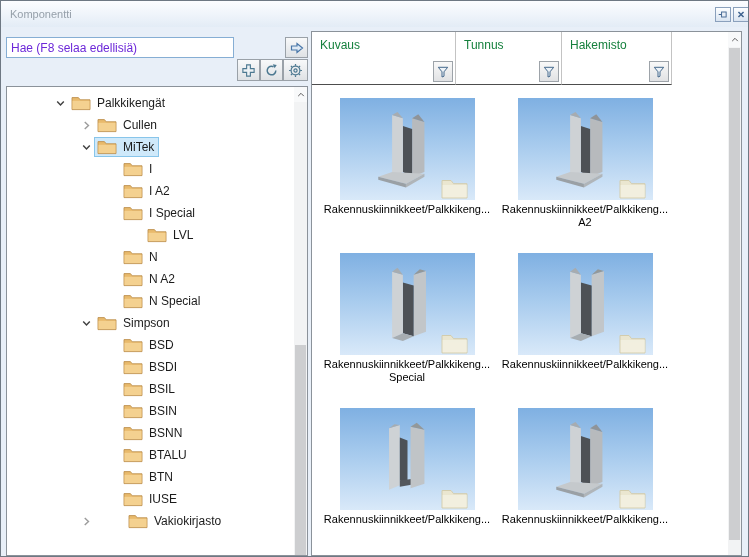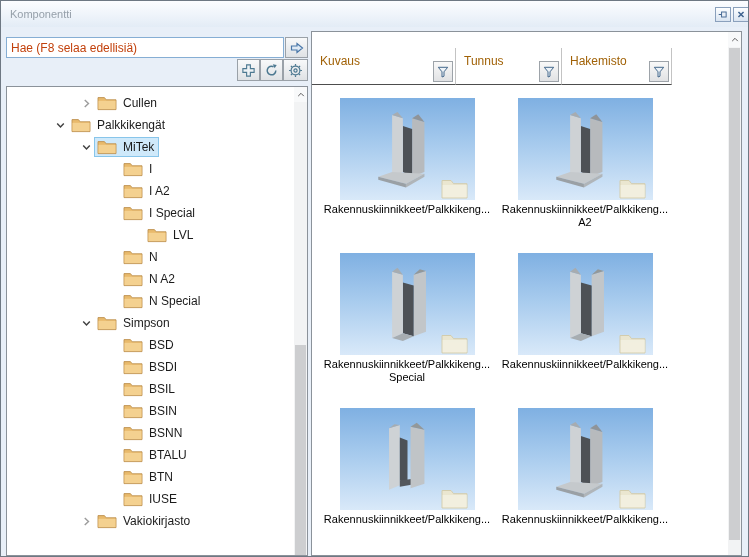--- a/index.html
+++ b/index.html
@@ -7,22 +7,22 @@
           border:1px solid #6e7883;background:#e8eff8;overflow:hidden;}
   
   #titlebar{position:absolute;left:0;top:0;width:100%;height:26px;
             background:linear-gradient(180deg,#fcfdff 0%,#e3ecf6 100%);}
   #title-text{position:absolute;left:9px;top:0;line-height:26px;font-size:11px;color:#96a0aa;}
   .cap-btn{position:absolute;top:6px;width:16px;height:15px;box-sizing:border-box;
            border:1px solid #8aa0bc;background:linear-gradient(180deg,#fdfeff,#d9e4f1);
            display:flex;align-items:center;justify-content:center;padding:0;}
   .cap-btn svg{width:10px;height:9px;}
   
-  #search-input{position:absolute;left:5px;top:36px;width:278px;height:21px;box-sizing:border-box;
-                border:1px solid #86aed4;background:#fff;font-size:12px;color:#c2410c;
+  #search-input{position:absolute;left:5px;top:36px;width:228px;height:21px;box-sizing:border-box;
+                border:1px solid #86aed4;background:#fff;font-size:12px;color:#6d28d9;
                 padding:0 4px;font-family:"Liberation Sans",sans-serif;}
   .tool-btn{position:absolute;box-sizing:border-box;border:1px solid #9aa1a8;
             background:linear-gradient(180deg,#f8f9fa,#dfe2e5);
             display:flex;align-items:center;justify-content:center;padding:0;}
   #go-btn{left:284px;top:36px;width:23px;height:21px;}
   #add-btn{left:236px;top:58px;width:23px;height:22px;}
   #refresh-btn{left:259px;top:58px;width:23px;height:22px;}
   #settings-btn{left:282px;top:58px;width:25px;height:22px;}
   .tool-btn svg{width:15px;height:15px;}
   #go-btn svg{width:14px;height:12px;}
@@ -39,22 +39,22 @@
   .ficon svg{width:20px;height:16px;}
   
   .vscroll{position:absolute;top:0;right:0;width:13px;height:100%;background:#f2f3f4;}
   .sb-up{position:absolute;top:0;left:0;width:13px;height:15px;background:#f8f9fa;
          display:flex;align-items:center;justify-content:center;border:0;padding:0;}
   .sb-up svg{width:8px;height:5px;}
   .sb-thumb{position:absolute;left:1px;width:11px;background:#cdced0;}
   
   #right-panel{position:absolute;left:310px;top:30px;width:431px;height:525px;box-sizing:border-box;
                border:1px solid #8b929a;background:#fff;overflow:hidden;}
-  .hdr-cell{position:absolute;top:16px;height:26px;box-sizing:border-box;border-right:1px solid #c3c3c3;
-            font-size:12px;color:#a16207;padding:6px 0 0 8px;background:#fff;}
+  .hdr-cell{position:absolute;top:0;height:26px;box-sizing:border-box;border-right:1px solid #c3c3c3;
+            font-size:12px;color:#15803d;padding:6px 0 0 8px;background:#fff;}
   .flt-cell{position:absolute;top:26px;height:27px;box-sizing:border-box;
             border-right:1px solid #c3c3c3;border-bottom:1px solid #4d4d4d;}
   .flt-input{position:absolute;left:2px;bottom:3px;width:calc(100% - 26px);height:18px;
              border:0;outline:0;font-size:11px;background:transparent;}
   .flt-btn{position:absolute;right:2px;bottom:2px;width:20px;height:21px;box-sizing:border-box;
            border:1px solid #9da3a9;background:linear-gradient(180deg,#f9f9f9,#e1e2e4);
            display:flex;align-items:center;justify-content:center;padding:0;}
   .flt-btn svg{width:12px;height:12px;}
   #grid{position:absolute;left:6px;top:62px;width:402px;
         display:grid;grid-template-columns:178px 178px;grid-auto-rows:155px;}
@@ -178,50 +178,50 @@
       </svg>
   </button>
   <button id="settings-btn" class="tool-btn">
     <svg viewBox="0 0 16 16">
         <use href="#i-gear"></use>
       </svg>
   </button>
 
   <div id="tree-panel">
     <div id="tree-body">
+        <div class="trow" style="padding-left: 46px;">
+          <span class="chev">
+            <svg viewBox="0 0 10 10">
+              <use href="#i-chev-open"></use>
+            </svg>
+          </span>
+          <span class="selbox">
+            <span class="ficon">
+              <svg viewBox="0 0 20 16">
+                <use href="#i-folder"></use>
+              </svg>
+            </span>
+            <span class="tlabel">Palkkikengät</span>
+          </span>
+        </div>
         <div class="trow" style="padding-left: 72px;">
           <span class="chev">
             <svg viewBox="0 0 10 10">
               <use href="#i-chev-closed"></use>
             </svg>
           </span>
           <span class="selbox">
             <span class="ficon">
               <svg viewBox="0 0 20 16">
                 <use href="#i-folder"></use>
               </svg>
             </span>
             <span class="tlabel">Cullen</span>
           </span>
         </div>
-        <div class="trow" style="padding-left: 46px;">
-          <span class="chev">
-            <svg viewBox="0 0 10 10">
-              <use href="#i-chev-open"></use>
-            </svg>
-          </span>
-          <span class="selbox">
-            <span class="ficon">
-              <svg viewBox="0 0 20 16">
-                <use href="#i-folder"></use>
-              </svg>
-            </span>
-            <span class="tlabel">Palkkikengät</span>
-          </span>
-        </div>
         <div class="trow" style="padding-left: 72px;">
           <span class="chev">
             <svg viewBox="0 0 10 10">
               <use href="#i-chev-open"></use>
             </svg>
           </span>
           <span class="selbox sel">
             <span class="ficon">
               <svg viewBox="0 0 20 16">
                 <use href="#i-folder"></use>
@@ -403,21 +403,21 @@
           <span class="chev"></span>
           <span class="selbox">
             <span class="ficon">
               <svg viewBox="0 0 20 16">
                 <use href="#i-folder"></use>
               </svg>
             </span>
             <span class="tlabel">IUSE</span>
           </span>
         </div>
-        <div class="trow" style="padding-left: 72px;">
+        <div class="trow" style="padding-left: 72px; gap: 31px;">
           <span class="chev">
             <svg viewBox="0 0 10 10">
               <use href="#i-chev-closed"></use>
             </svg>
           </span>
           <span class="selbox">
             <span class="ficon">
               <svg viewBox="0 0 20 16">
                 <use href="#i-folder"></use>
               </svg>

